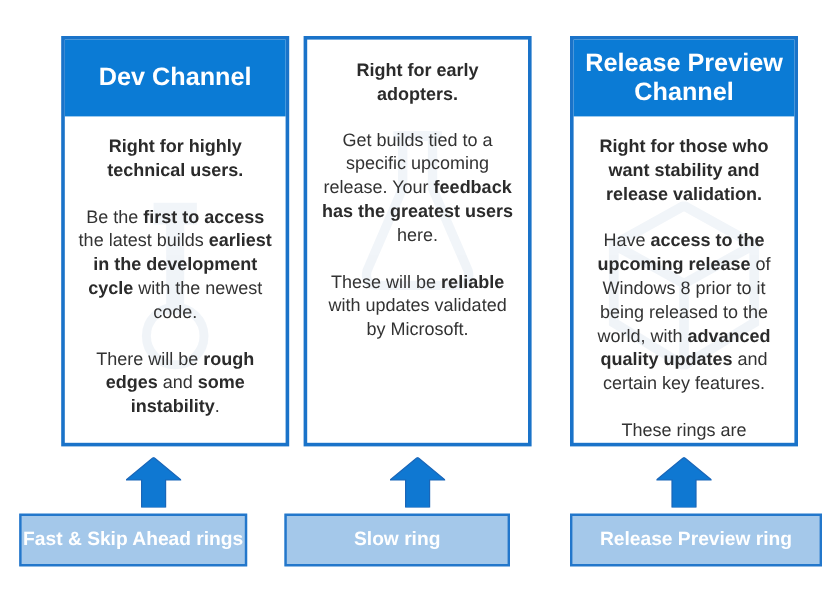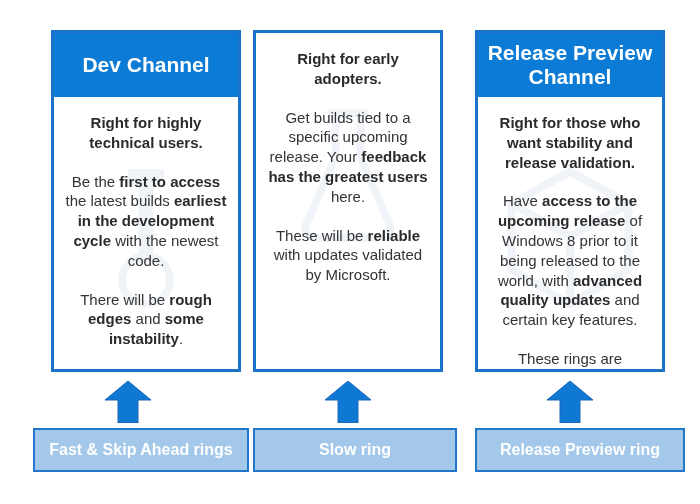--- a/index.html
+++ b/index.html
@@ -68,22 +68,22 @@
     height:44px;
     background:#a4c8ea;
     border:2px solid #2377cb;
     box-sizing:border-box;
     color:#ffffff;
     font-weight:bold;
     font-size:16px;
     display:flex;align-items:center;justify-content:center;
     text-align:center;
   }
-  .bar-1{left:33px;width:216px;}
-  .bar-2{left:253px;width:204px;}
+  .bar-1{left:16px;width:190px;}
+  .bar-2{left:237px;width:188px;}
   .bar-3{left:475px;width:210px;}
 </style>
 </head>
 <body>
 
 <div class="canvas">
 
   <div class="column col-1">
     <div class="col-header">Dev Channel</div>
     <div class="col-body">

